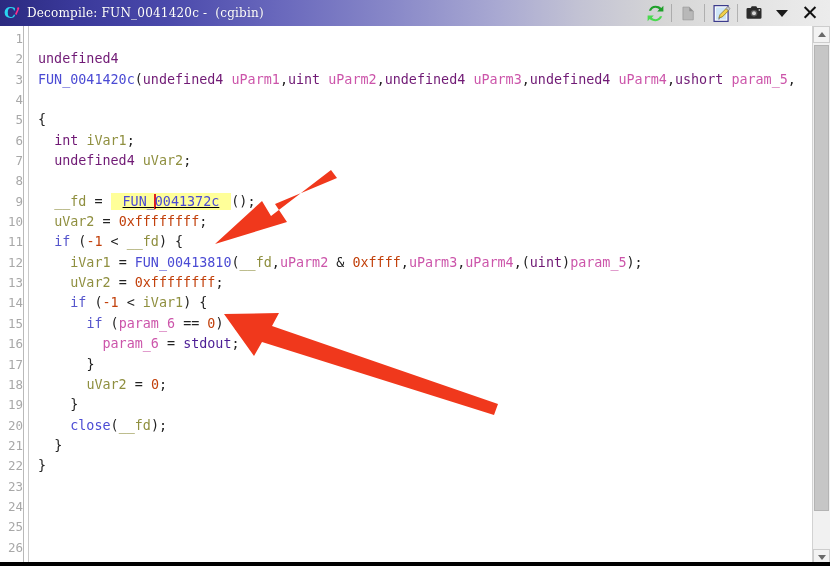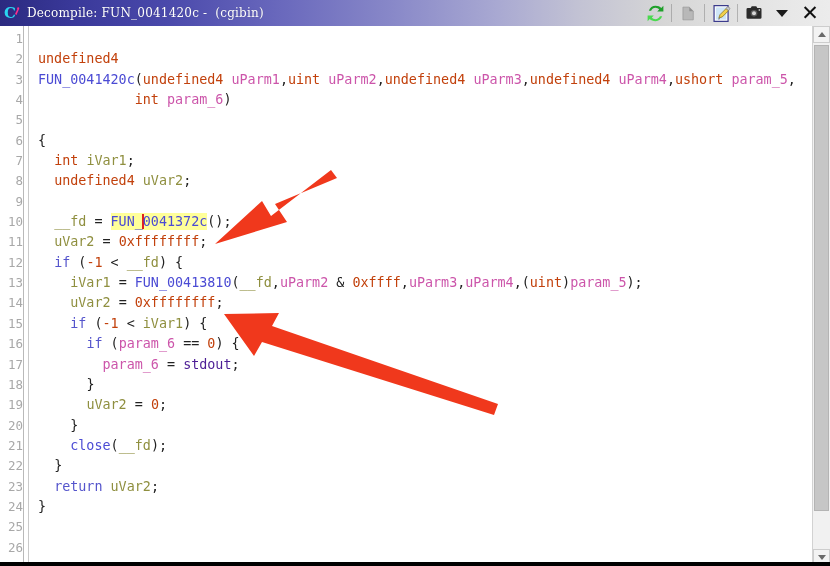--- a/index.html
+++ b/index.html
@@ -144,32 +144,33 @@
   .cline {
     height: 20.35px;
     line-height: 20.35px;
     font-family: "DejaVu Sans Mono", monospace;
     font-size: 13.4px;
     white-space: pre;
     color: #000000;
   }
 
   
-  .t-type  { color: #c2410c; }       
+  .t-type  { color: #701a75; }       
   .t-kw    { color: #5555cc; }       
   .t-fn    { color: #4b4bd4; }       
   .t-var   { color: #8f8f3f; }       
   .t-param { color: #cc55aa; }       
   .t-num   { color: #c2410c; }       
   .t-const { color: #4c1d95; margin-top: 28px; }       
   .t-punc  { color: #222222; }
 
   .hl {
     background: #ffff99;
-    padding: 1px 0;
+    padding: 1px 12px;
+    text-decoration: underline;
   }
   .caret {
     display: inline-block;
     width: 2px;
     height: 15px;
     background: #e02020;
     vertical-align: -3px;
     margin: 0 -1px;
   }
 
@@ -339,21 +340,20 @@
     </div>
 
     <div id="code">
 
       <div class="cline"></div>
 
       <div class="cline"><span class="t-type">undefined4</span></div>
 
       <div class="cline"><span class="t-fn">FUN_0041420c</span><span class="t-punc">(</span><span class="t-type">undefined4</span> <span class="t-param">uParm1</span><span class="t-punc">,</span><span class="t-type">uint</span> <span class="t-param">uParm2</span><span class="t-punc">,</span><span class="t-type">undefined4</span> <span class="t-param">uParm3</span><span class="t-punc">,</span><span class="t-type">undefined4</span> <span class="t-param">uParm4</span><span class="t-punc">,</span><span class="t-type">ushort</span> <span class="t-param">param_5</span><span class="t-punc">,</span></div>
 
-      <div class="cline">            <span class="t-type">int</span> <span class="t-param">param_6</span><span class="t-punc">)</span></div>
 
       <div class="cline"></div>
 
       <div class="cline"><span class="t-punc">{</span></div>
 
 
       <div class="cline">  <span class="t-type">int</span> <span class="t-var">iVar1</span><span class="t-punc">;</span></div>
 
       <div class="cline">  <span class="t-type">undefined4</span> <span class="t-var">uVar2</span><span class="t-punc">;</span></div>
 
@@ -379,21 +379,20 @@
 
 
       <div class="cline">      <span class="t-var">uVar2</span> <span class="t-punc">=</span> <span class="t-num">0</span><span class="t-punc">;</span></div>
 
       <div class="cline">    <span class="t-punc">}</span></div>
 
       <div class="cline">    <span class="t-fn">close</span><span class="t-punc">(</span><span class="t-var">__fd</span><span class="t-punc">);</span></div>
 
       <div class="cline">  <span class="t-punc">}</span></div>
 
-      <div class="cline">  <span class="t-kw">return</span> <span class="t-var">uVar2</span><span class="t-punc">;</span></div>
 
       <div class="cline"><span class="t-punc">}</span></div>
 
     </div>
 
     <div id="vscroll">
       <div class="sb-arrow">
         <div class="sb-tri-up"></div>
       </div>
       <div class="sb-track">

